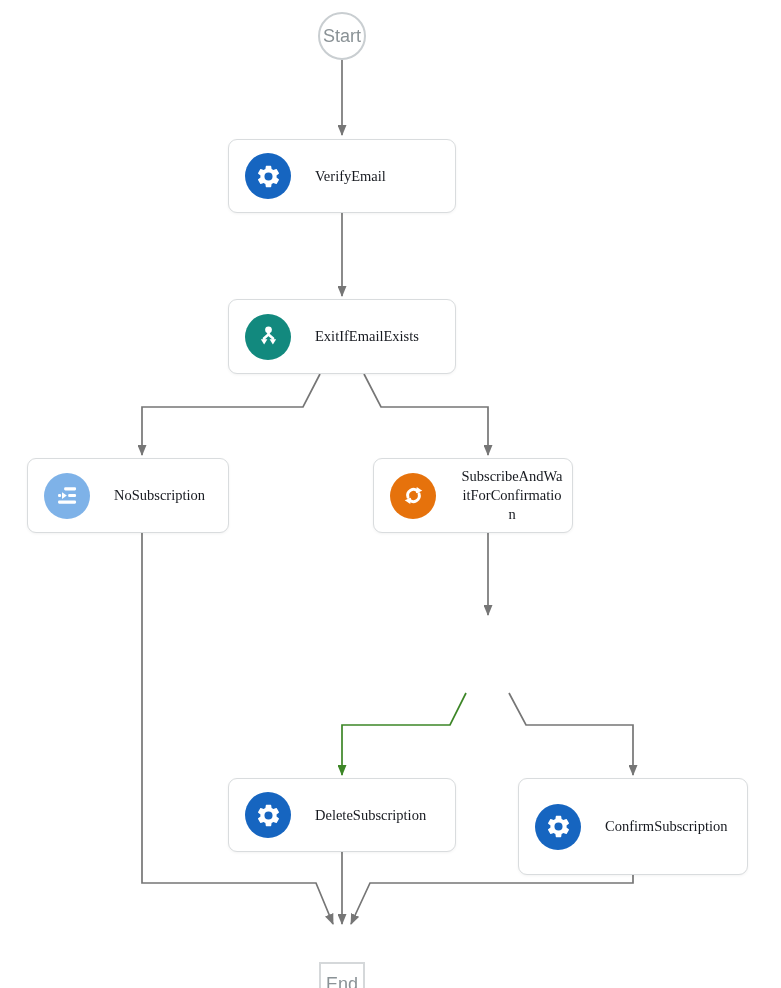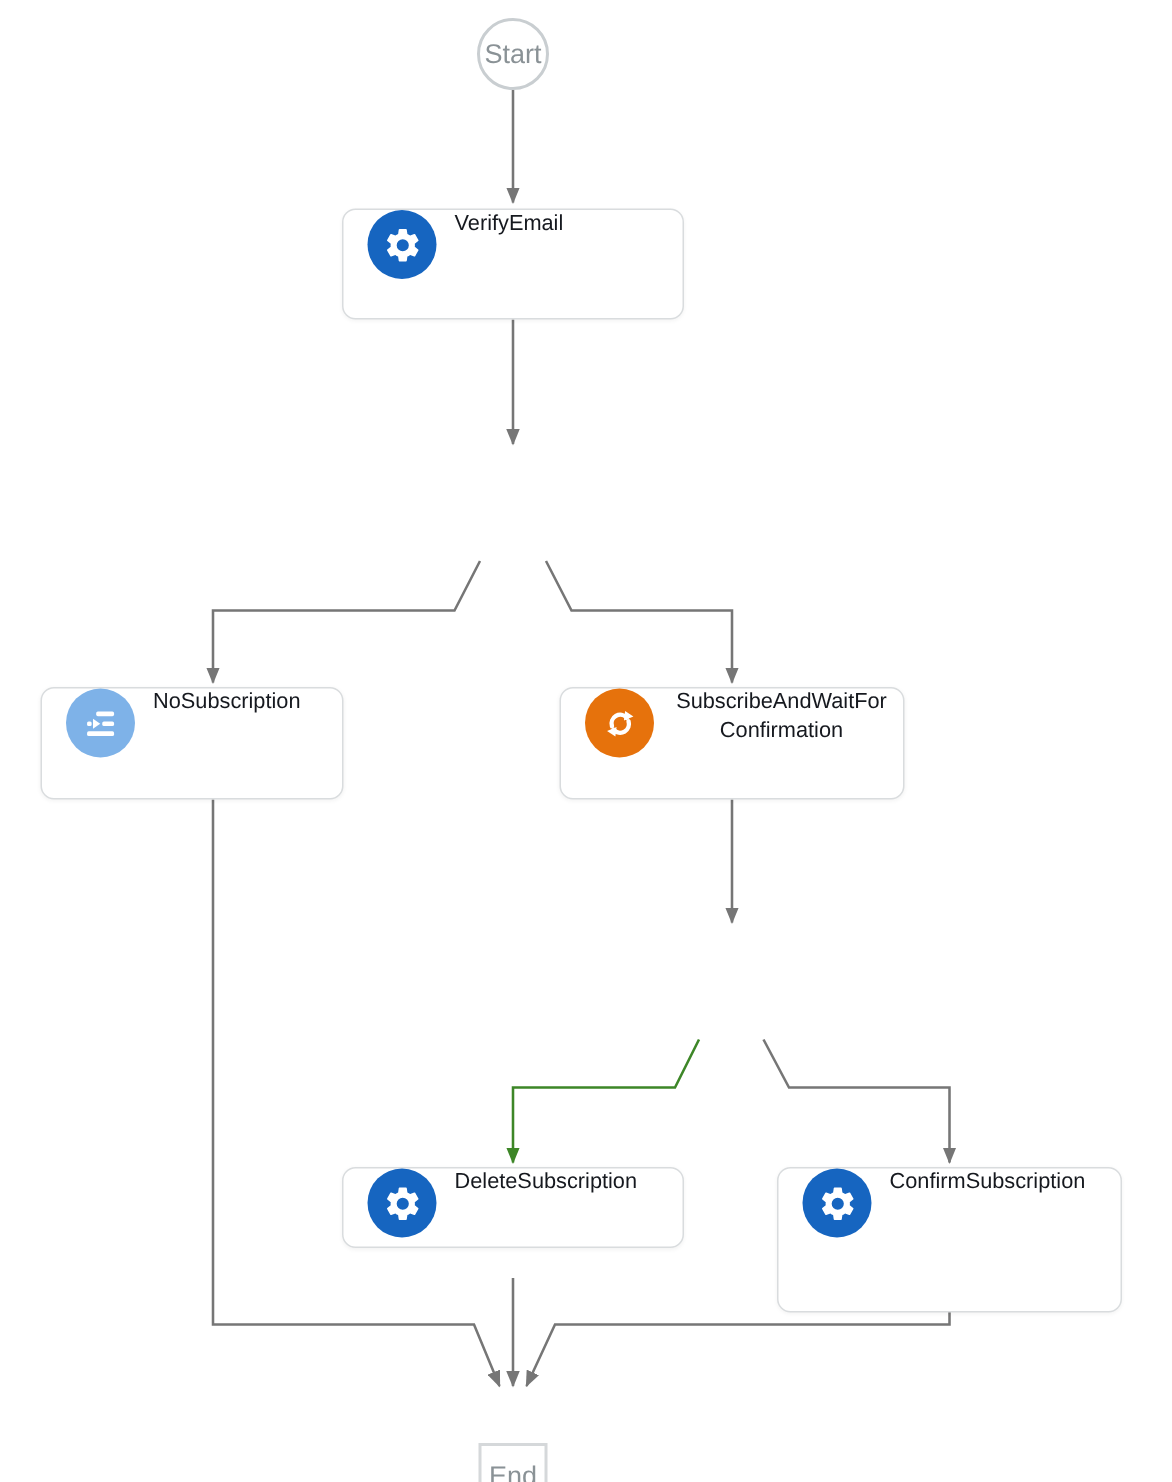--- a/index.html
+++ b/index.html
@@ -40,24 +40,25 @@
   .marker-gray{fill:var(--edge-gray);}
   .marker-green{fill:var(--edge-green);}
 
   .node{
     position:absolute;
     background:#fff;
     border:1px solid var(--node-border);
     border-radius:9px;
     box-shadow:0 1px 3px rgba(0,0,0,0.05);
     display:flex;
-    align-items:flex-start;
-    gap:12px;
+    align-items:center;
+    gap:24px;
     padding:0 8px 0 16px;
     cursor:pointer;
+    font-family:Liberation Serif, serif;
   }
   .icon-circle{
     flex:0 0 auto;
     width:46px;height:46px;
     border-radius:50%;
     display:flex;
     align-items:center;
     justify-content:center;
   }
   .icon-circle svg{width:27px;height:27px;display:block;}
@@ -123,48 +124,60 @@
 
   <div class="node node--task" style="left:228px;top:139px;width:228px;height:74px">
     <span class="icon-circle">
       <svg viewBox="0 0 24 24" fill="#fff">
           <path d="M19.14 12.94c.04-.3.06-.61.06-.94 0-.32-.02-.64-.07-.94l2.03-1.58a.49.49 0 0 0 .12-.61l-1.92-3.32a.49.49 0 0 0-.59-.22l-2.39.96c-.5-.38-1.03-.7-1.62-.94l-.36-2.54a.48.48 0 0 0-.48-.41h-3.84c-.24 0-.43.17-.47.41l-.36 2.54c-.59.24-1.13.57-1.62.94l-2.39-.96a.49.49 0 0 0-.59.22L2.74 8.87c-.12.21-.08.47.12.61l2.03 1.58c-.05.3-.09.63-.09.94s.02.64.07.94l-2.03 1.58a.49.49 0 0 0-.12.61l1.92 3.32c.12.22.37.29.59.22l2.39-.96c.5.38 1.03.7 1.62.94l.36 2.54c.05.24.24.41.48.41h3.84c.24 0 .44-.17.47-.41l.36-2.54c.59-.24 1.13-.56 1.62-.94l2.39.96c.22.08.47 0 .59-.22l1.92-3.32a.49.49 0 0 0-.12-.61l-2.01-1.58zM12 15.6A3.6 3.6 0 1 1 12 8.4a3.6 3.6 0 0 1 0 7.2z"></path>
         </svg>
     </span>
     <span class="node-label">VerifyEmail</span>
   </div>
 
+  <div class="node node--choice" style="left:228px;top:299px;width:228px;height:75px">
+    <span class="icon-circle">
+      <svg viewBox="0 0 24 24">
+        <circle cx="12" cy="6" r="3" fill="#fff"></circle>
+        <path d="M12 7v3.2l-3.9 3.4v1.2" fill="none" stroke="#fff" stroke-width="2.4"></path>
+        <path d="M12 10.2l3.9 3.4v1.2" fill="none" stroke="#fff" stroke-width="2.4"></path>
+        <path d="M5.2 14.4h5.8l-2.9 4.8z" fill="#fff"></path>
+        <path d="M13 14.4h5.8l-2.9 4.8z" fill="#fff"></path>
+      </svg>
+    </span>
+    <span class="node-label">ExitIfEmailExists</span>
+  </div>
 
   <div class="node node--pass" style="left:27px;top:458px;width:202px;height:75px">
     <span class="icon-circle">
       <svg viewBox="0 0 24 24" fill="#fff">
         <rect x="9" y="4.7" width="10.6" height="2.8" rx="1"></rect>
         <rect x="3.6" y="10.6" width="2.7" height="2.8" rx="0.9"></rect>
         <path d="M7.1 9 L11.4 12 L7.1 15 Z"></path>
         <rect x="12.6" y="10.6" width="7" height="2.8" rx="1"></rect>
         <rect x="3.6" y="16.5" width="16" height="2.8" rx="1"></rect>
       </svg>
     </span>
     <span class="node-label">NoSubscription</span>
   </div>
 
-  <div class="node node--sync" style="left:373px;top:458px;width:230px;height:75px">
+  <div class="node node--sync" style="left:373px;top:458px;width:200px;height:75px">
     <span class="icon-circle">
       <svg viewBox="0 0 24 24">
         <path d="M7.1 13.5a5.2 5.2 0 0 1 8.8-5.1" fill="none" stroke="#fff" stroke-width="2.6" stroke-linecap="round"></path>
         <path d="M16.9 10.5a5.2 5.2 0 0 1-8.8 5.1" fill="none" stroke="#fff" stroke-width="2.6" stroke-linecap="round"></path>
         <path d="M14.9 4.4l4.9 3.3-5.6 2.4z" fill="#fff"></path>
         <path d="M9.1 19.6l-4.9-3.3 5.6-2.4z" fill="#fff"></path>
       </svg>
     </span>
     <span class="node-label">SubscribeAndWaitForConfirmation</span>
   </div>
 
 
-  <div class="node node--task" style="left:228px;top:778px;width:228px;height:54px">
+  <div class="node node--task" style="left:228px;top:778px;width:228px;height:74px">
     <span class="icon-circle">
       <svg viewBox="0 0 24 24" fill="#fff">
           <path d="M19.14 12.94c.04-.3.06-.61.06-.94 0-.32-.02-.64-.07-.94l2.03-1.58a.49.49 0 0 0 .12-.61l-1.92-3.32a.49.49 0 0 0-.59-.22l-2.39.96c-.5-.38-1.03-.7-1.62-.94l-.36-2.54a.48.48 0 0 0-.48-.41h-3.84c-.24 0-.43.17-.47.41l-.36 2.54c-.59.24-1.13.57-1.62.94l-2.39-.96a.49.49 0 0 0-.59.22L2.74 8.87c-.12.21-.08.47.12.61l2.03 1.58c-.05.3-.09.63-.09.94s.02.64.07.94l-2.03 1.58a.49.49 0 0 0-.12.61l1.92 3.32c.12.22.37.29.59.22l2.39-.96c.5.38 1.03.7 1.62.94l.36 2.54c.05.24.24.41.48.41h3.84c.24 0 .44-.17.47-.41l.36-2.54c.59-.24 1.13-.56 1.62-.94l2.39.96c.22.08.47 0 .59-.22l1.92-3.32a.49.49 0 0 0-.12-.61l-2.01-1.58zM12 15.6A3.6 3.6 0 1 1 12 8.4a3.6 3.6 0 0 1 0 7.2z"></path>
         </svg>
     </span>
     <span class="node-label">DeleteSubscription</span>
   </div>
 
   <div class="node node--task" style="left:518px;top:778px;width:230px;height:97px">
     <span class="icon-circle">

